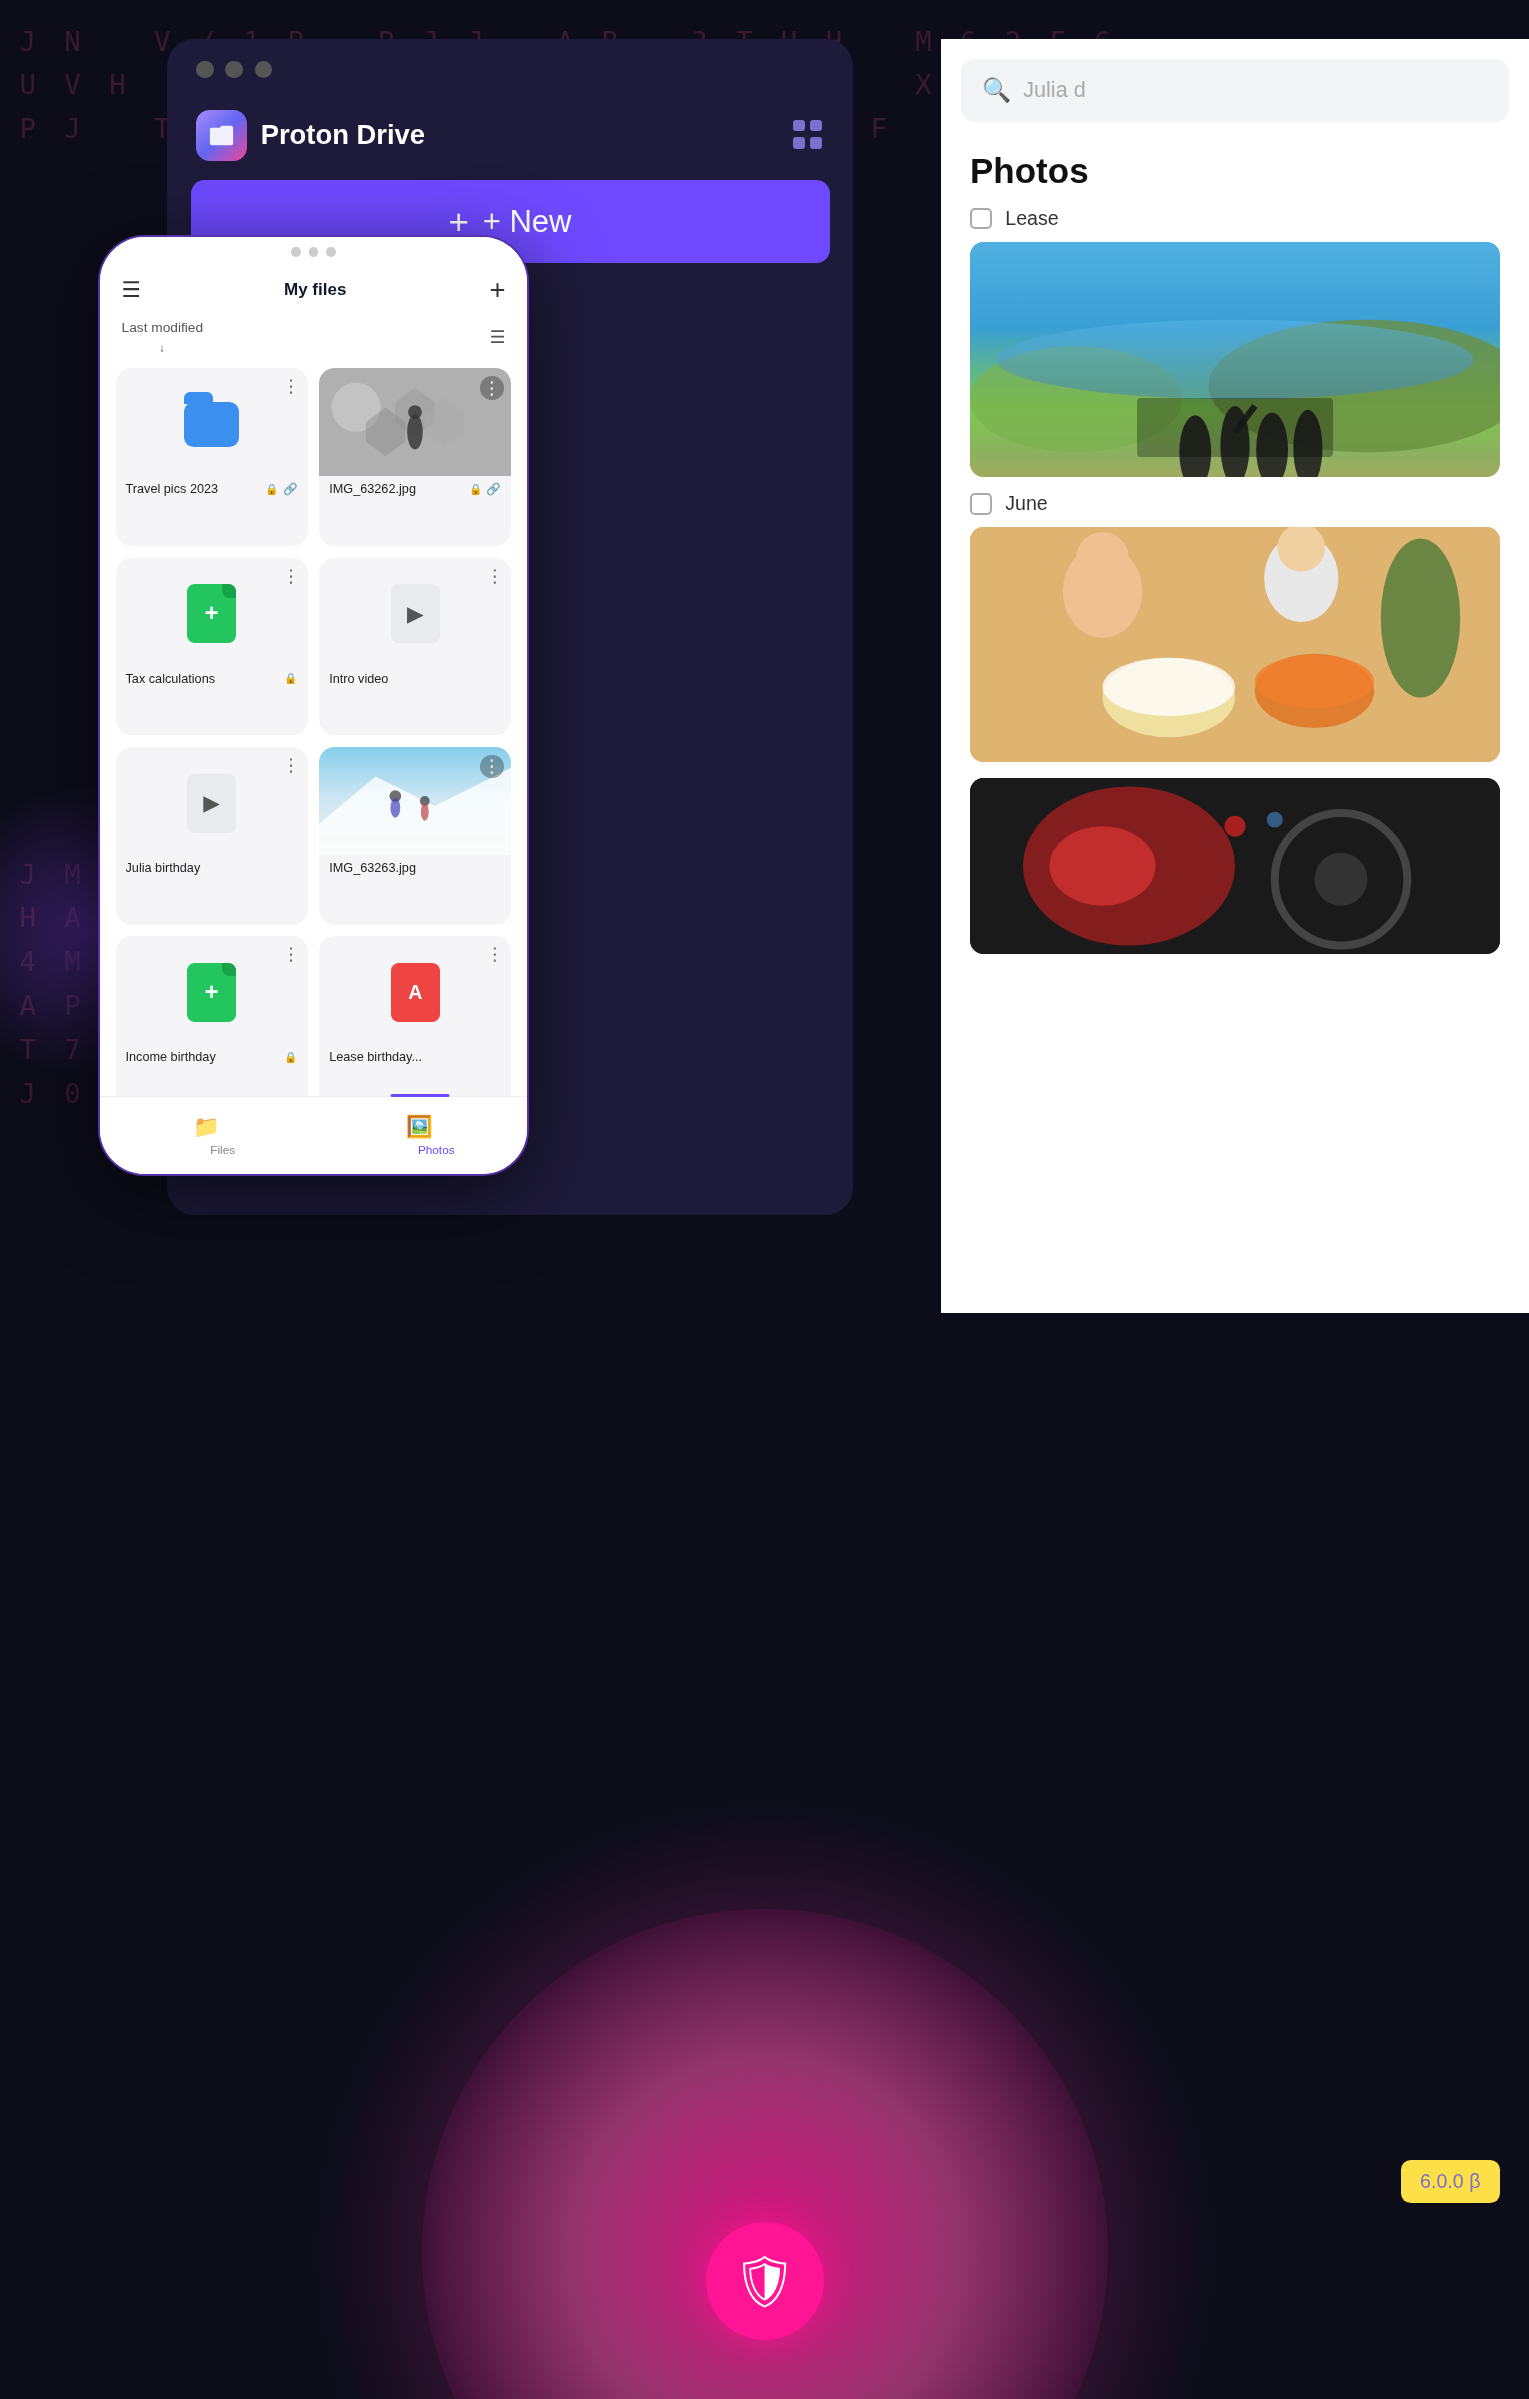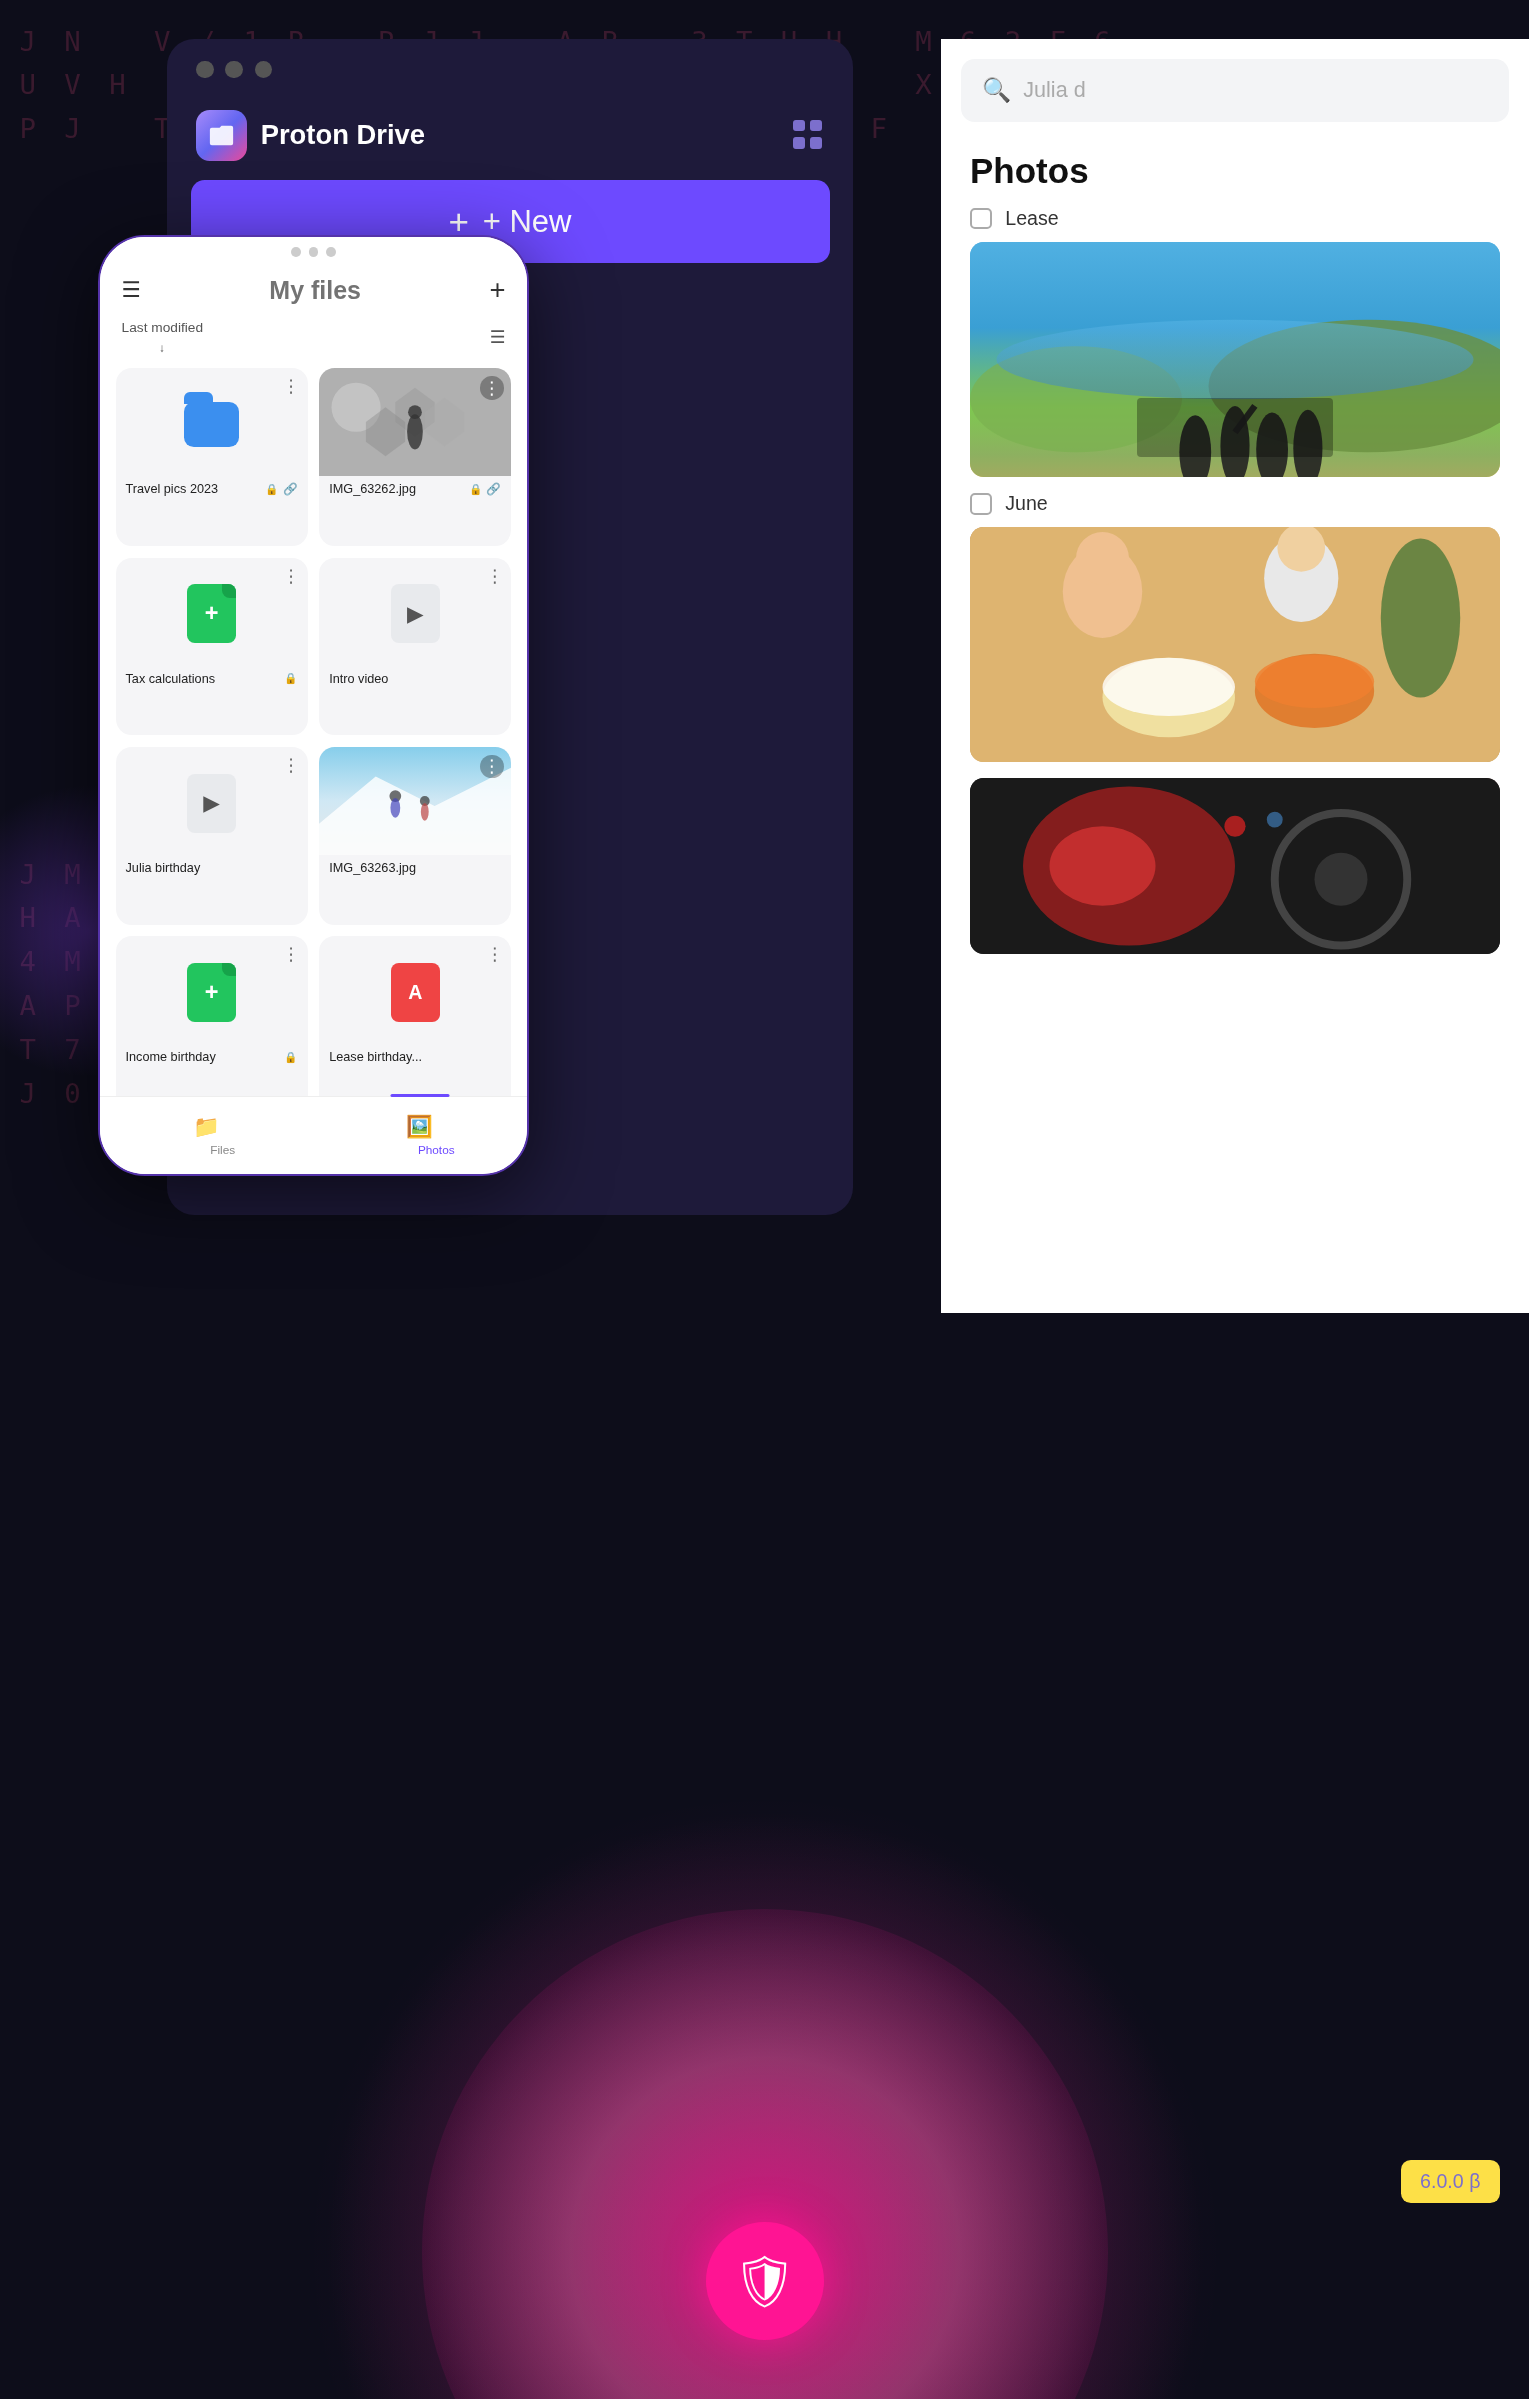--- a/index.html
+++ b/index.html
@@ -278,23 +278,23 @@
       background: white;
     }
 
     .hamburger {
       font-size: 21.6px;
       color: #333;
       cursor: pointer;
     }
 
     .phone-title {
-      font-size: 25px;
+      font-size: 17px;
       font-weight: 600;
-      color: #737373;
+      color: #0f172a;
     }
 
     .phone-plus {
       font-size: 27.4px;
       color: #333;
       cursor: pointer;
     }
 
     .sort-bar {
       display: flex;

